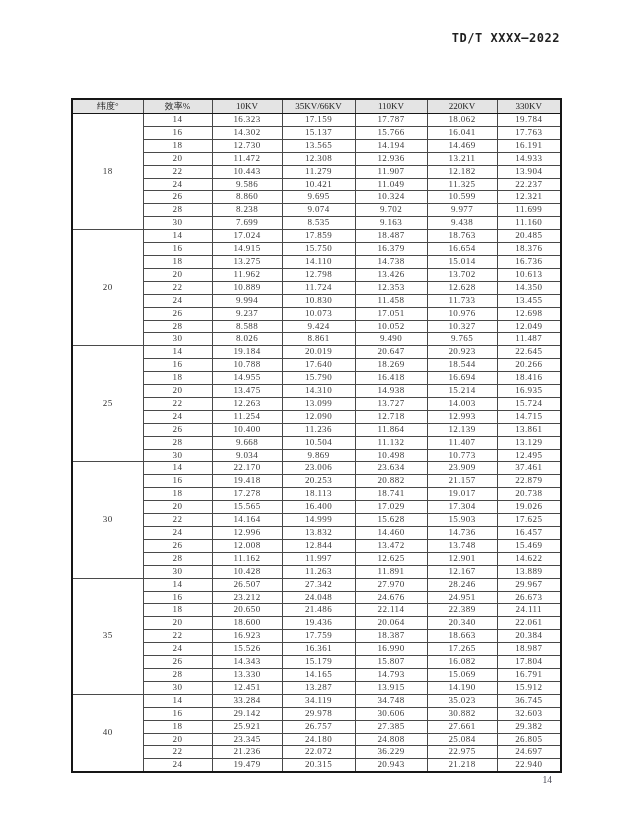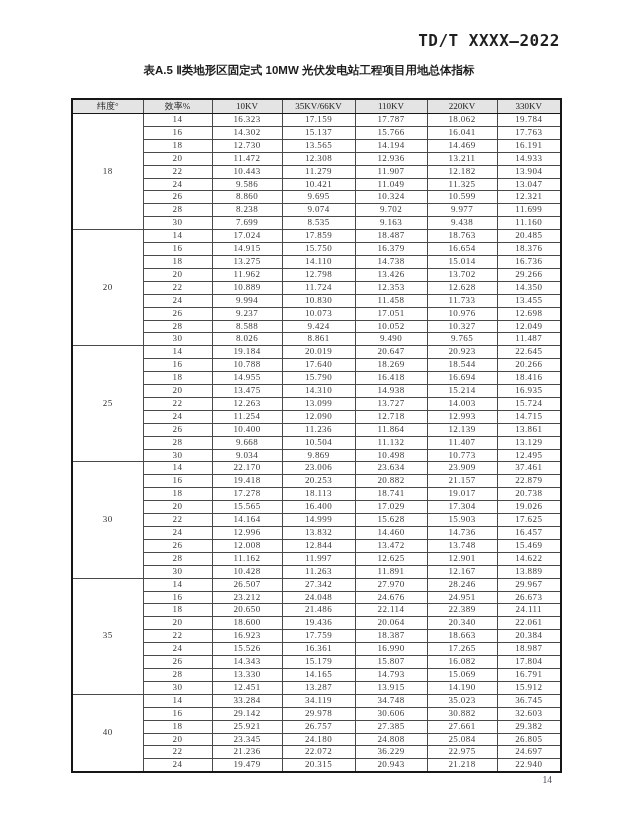--- a/index.html
+++ b/index.html
@@ -14,21 +14,21 @@
     background: #ffffff;
     overflow: hidden;
     font-family: "Liberation Serif", serif;
   }
   .doc-code {
     position: absolute;
     top: 31px;
     right: 58px;
     font-family: "DejaVu Sans Mono", monospace;
     font-weight: bold;
-    font-size: 16px;
+    font-size: 12px;
     letter-spacing: 0.5px;
     color: #1f1f1f;
     white-space: nowrap;
   }
   .table-title {
     position: absolute;
     top: 63px;
     left: 0;
     width: 618px;
     text-align: center;
@@ -97,21 +97,20 @@
     color: #4e4e5a;
   }
 </style>
 </head>
 <body>
 
 <div class="page">
 
   <div class="doc-code">TD/T XXXX—2022</div>
 
-  <div class="table-title">表A.5 Ⅱ类地形区固定式 10MW 光伏发电站工程项目用地总体指标</div>
 
   <div class="unit-note">单位为公顷</div>
 
   <table class="indicator-table">
     <colgroup>
         <col style="width: 71px;">
         <col style="width: 69px;">
         <col style="width: 70px;">
         <col style="width: 73px;">
         <col style="width: 72px;">
@@ -170,21 +169,21 @@
           <td>11.907</td>
           <td>12.182</td>
           <td>13.904</td>
         </tr>
         <tr>
           <td>24</td>
           <td>9.586</td>
           <td>10.421</td>
           <td>11.049</td>
           <td>11.325</td>
-          <td>13.047</td>
+          <td>22.237</td>
         </tr>
         <tr>
           <td>26</td>
           <td>8.860</td>
           <td>9.695</td>
           <td>10.324</td>
           <td>10.599</td>
           <td>12.321</td>
         </tr>
         <tr>
@@ -227,21 +226,21 @@
           <td>14.738</td>
           <td>15.014</td>
           <td>16.736</td>
         </tr>
         <tr>
           <td>20</td>
           <td>11.962</td>
           <td>12.798</td>
           <td>13.426</td>
           <td>13.702</td>
-          <td>29.266</td>
+          <td>10.613</td>
         </tr>
         <tr>
           <td>22</td>
           <td>10.889</td>
           <td>11.724</td>
           <td>12.353</td>
           <td>12.628</td>
           <td>14.350</td>
         </tr>
         <tr>

